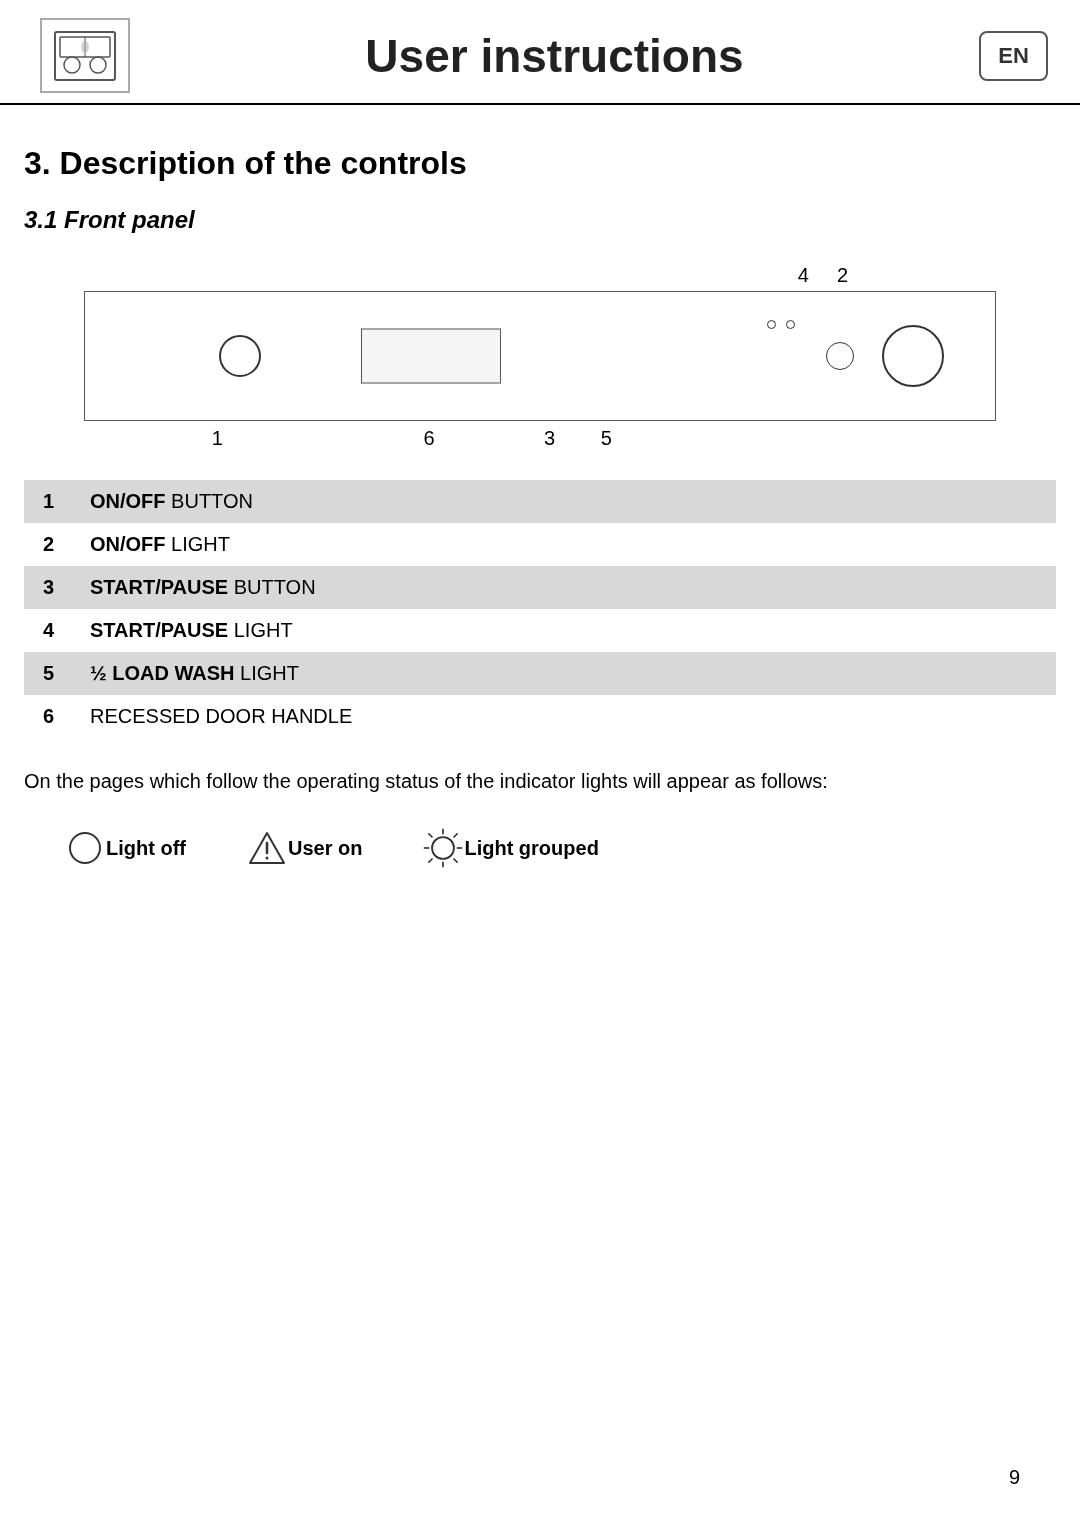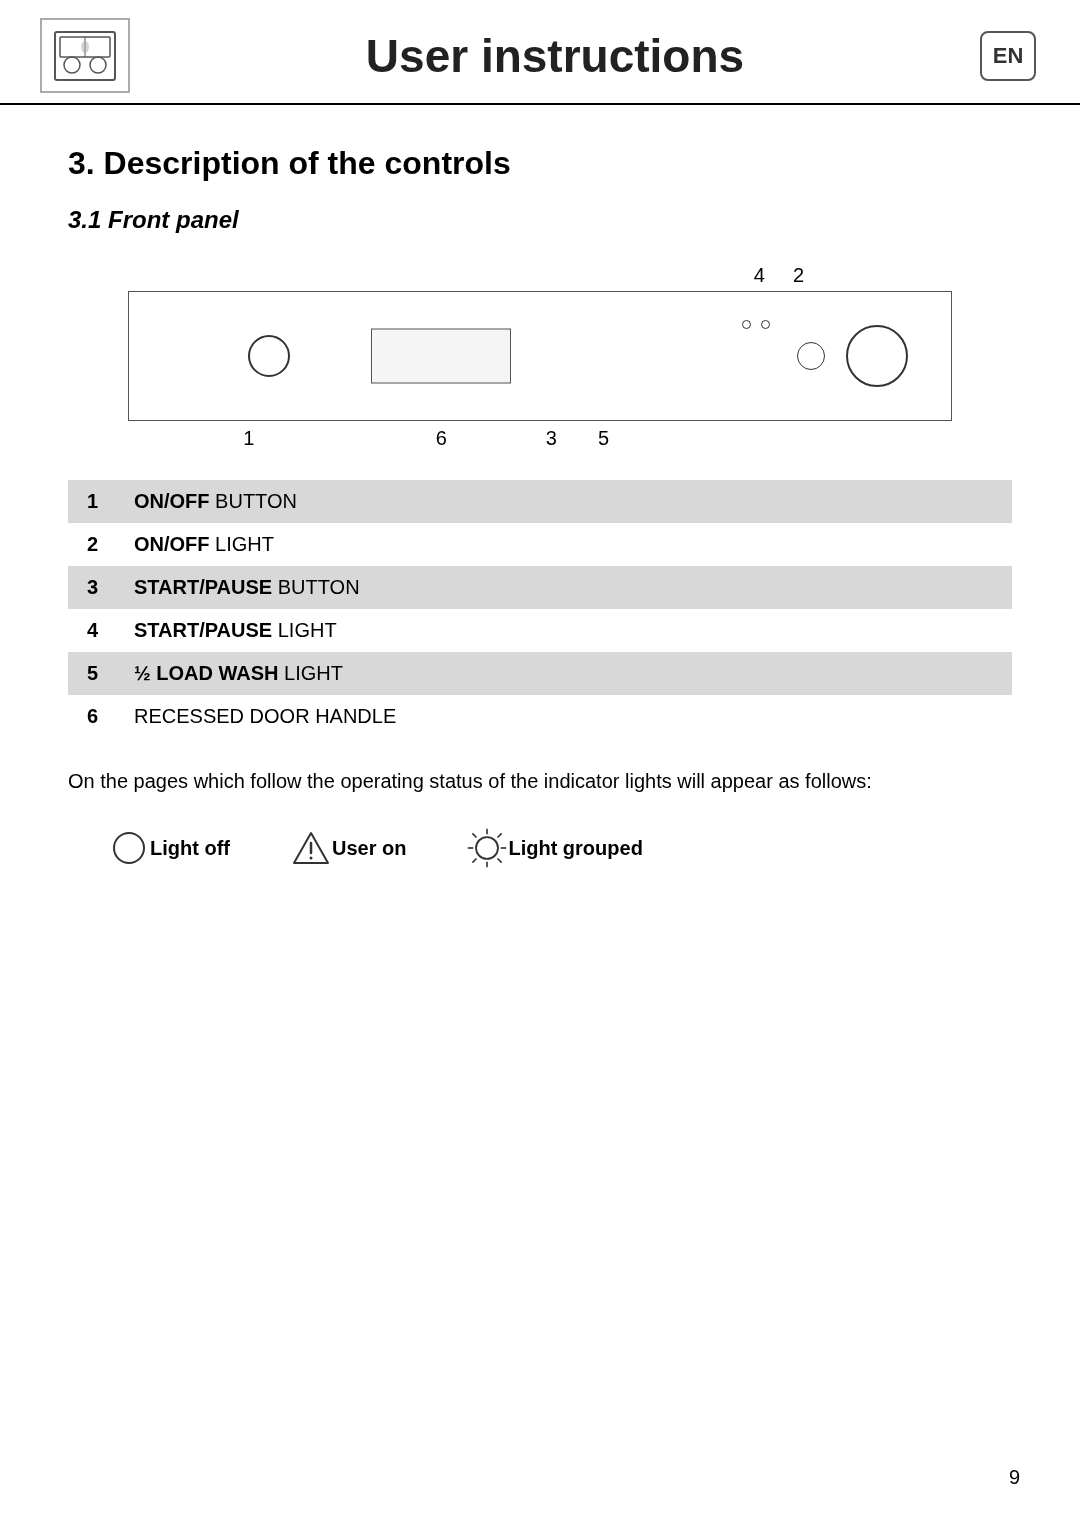--- a/index.html
+++ b/index.html
@@ -10,57 +10,57 @@
       width: 1080px;
       min-height: 1529px;
       position: relative;
     }
 
     
     .header {
       display: flex;
       align-items: center;
       justify-content: space-between;
-      padding: 18px 44px 0 40px;
+      padding: 18px 32px 0 40px;
       border-bottom: 2px solid #000;
       padding-bottom: 10px;
     }
     .header-logo {
       width: 90px;
       height: 75px;
       border: 2px solid #aaa;
       display: flex;
       align-items: center;
       justify-content: center;
       flex-shrink: 0;
     }
     .header-title {
       font-size: 46px;
       font-weight: bold;
       color: #222;
       flex: 1;
       text-align: center;
     }
     .lang-badge {
-      width: 56px;
+      width: 69px;
       height: 50px;
       border: 2px solid #555;
       border-radius: 8px;
       display: flex;
       align-items: center;
       justify-content: center;
       font-size: 22px;
       font-weight: bold;
       color: #333;
       flex-shrink: 0;
     }
 
     
     .content {
-      padding: 40px 68px;
+      padding: 40px 24px;
     }
 
     .section-title {
       font-size: 32px;
       font-weight: bold;
       margin-bottom: 24px;
     }
 
     .subsection-title {
       font-size: 24px;

